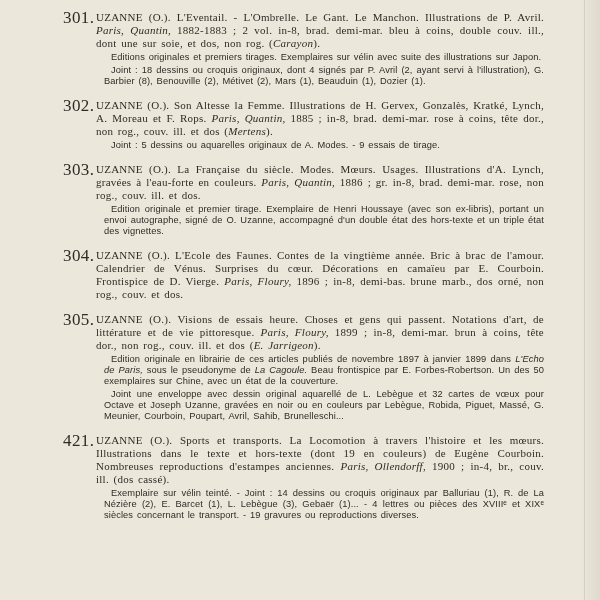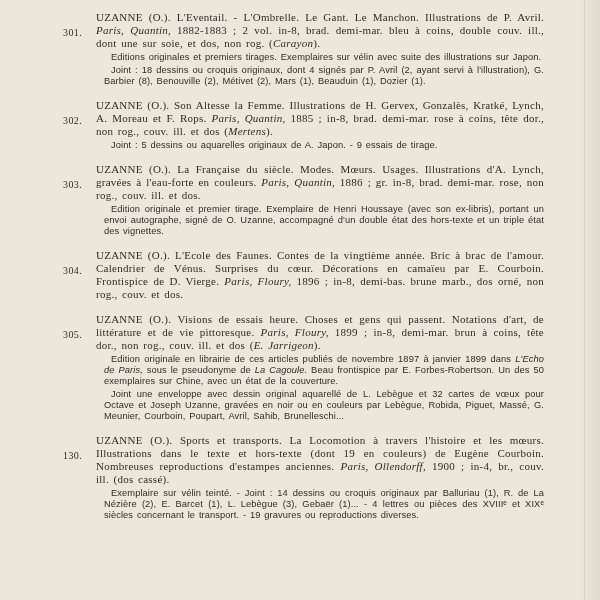--- a/index.html
+++ b/index.html
@@ -33,23 +33,23 @@
   }
 
   .entry {
     position: relative;
     padding-left: 33px;
     margin-bottom: 12px;
   }
 
   .entry-number {
     position: absolute;
-    left: 0; top: 15px;
+    left: 0; top: 0;
     font-family: "Liberation Serif", serif;
-    font-size: 10px;
+    font-size: 17px;
     line-height: 13px;
     letter-spacing: 0.4px;
   }
 
   .entry-main {
     margin: 0;
     font-family: "Liberation Serif", serif;
     font-size: 11px;
     line-height: 13px;
     text-align: justify;
@@ -79,38 +79,38 @@
   <div id="entries-container">
       <article class="entry">
         <span class="entry-number">301.</span>
         <p class="entry-main"><span>UZANNE (O.). L'Eventail. - L'Ombrelle. Le Gant. Le Manchon. Illustrations de P. Avril. </span><span class="seg-i">Paris, Quantin,</span><span> 1882-1883 ; 2 vol. in-8, brad. demi-mar. bleu à coins, double couv. ill., dont une sur </span><span class="seg-b">soie,</span><span> et dos, non rog. (</span><span class="seg-i">Carayon</span><span>).</span></p>
         <p class="entry-note"><span class="seg-b">Editions originales</span><span> et </span><span class="seg-b">premiers tirages.</span><span> Exemplaires sur vélin avec suite des illustrations sur </span><span class="seg-b">Japon.</span></p>
         <p class="entry-note"><span>Joint : </span><span class="seg-b">18 dessins ou croquis originaux,</span><span> dont 4 signés par </span><span class="seg-b">P. Avril</span><span> (2, ayant servi à l'illustration), </span><span class="seg-b">G. Barbier</span><span> (8), </span><span class="seg-b">Benouville</span><span> (2), </span><span class="seg-b">Métivet</span><span> (2), </span><span class="seg-b">Mars</span><span> (1), </span><span class="seg-b">Beauduin</span><span> (1), </span><span class="seg-b">Dozier</span><span> (1).</span></p>
       </article>
       <article class="entry">
         <span class="entry-number">302.</span>
         <p class="entry-main"><span>UZANNE (O.). Son Altesse la Femme. Illustrations de H. Gervex, Gonzalès, Kratké, Lynch, A. Moreau et F. Rops. </span><span class="seg-i">Paris, Quantin,</span><span> 1885 ; in-8, brad. demi-mar. rose à coins, tête dor., non rog., couv. ill. et dos (</span><span class="seg-i">Mertens</span><span>).</span></p>
-        <p class="entry-note"><span>Joint : </span><span class="seg-b">5 dessins ou aquarelles originaux</span><span> de </span><span class="seg-b">A. Japon.</span><span> - 9 essais de tirage.</span></p>
+        <p class="entry-note"><span>Joint : </span><span class="seg-b">5 dessins ou aquarelles originaux</span><span> de </span><span class="seg-b">A. Modes.</span><span> - 9 essais de tirage.</span></p>
       </article>
       <article class="entry">
         <span class="entry-number">303.</span>
         <p class="entry-main"><span>UZANNE (O.). La Française du siècle. Modes. Mœurs. Usages. Illustrations d'A. Lynch, gravées à l'eau-forte en couleurs. </span><span class="seg-i">Paris, Quantin,</span><span> 1886 ; gr. in-8, brad. demi-mar. rose, non rog., couv. ill. et dos.</span></p>
         <p class="entry-note"><span class="seg-b">Edition originale</span><span> et </span><span class="seg-b">premier tirage.</span><span> Exemplaire de </span><span class="seg-b">Henri Houssaye</span><span> (avec son ex-libris), portant </span><span class="seg-b">un envoi autographe,</span><span> signé de </span><span class="seg-b">O. Uzanne,</span><span> accompagné d'un double état des hors-texte et un triple état des vignettes.</span></p>
       </article>
       <article class="entry">
         <span class="entry-number">304.</span>
         <p class="entry-main"><span>UZANNE (O.). L'Ecole des Faunes. Contes de la vingtième année. Bric à brac de l'amour. Calendrier de Vénus. Surprises du cœur. Décorations en camaïeu par E. Courboin. Frontispice de D. Vierge. </span><span class="seg-i">Paris, Floury,</span><span> 1896 ; in-8, demi-bas. brune marb., dos orné, non rog., couv. et dos.</span></p>
       </article>
       <article class="entry">
         <span class="entry-number">305.</span>
         <p class="entry-main"><span>UZANNE (O.). Visions de essais heure. Choses et gens qui passent. Notations d'art, de littérature et de vie pittoresque. </span><span class="seg-i">Paris, Floury,</span><span> 1899 ; in-8, demi-mar. brun à coins, tête dor., non rog., couv. ill. et dos (</span><span class="seg-i">E. Jarrigeon</span><span>).</span></p>
         <p class="entry-note"><span class="seg-b">Edition originale</span><span> en librairie de ces articles publiés de novembre 1897 à janvier 1899 dans </span><span class="seg-i">L'Echo de Paris,</span><span> sous le pseudonyme de </span><span class="seg-i">La Cagoule.</span><span> Beau frontispice par </span><span class="seg-b">E. Forbes-Robertson.</span><span> Un des 50 exemplaires sur </span><span class="seg-b">Chine,</span><span> avec un état de la couverture.</span></p>
         <p class="entry-note"><span>Joint une enveloppe avec </span><span class="seg-b">dessin original</span><span> aquarellé de </span><span class="seg-b">L. Lebègue</span><span> et 32 cartes de vœux pour Octave et Joseph Uzanne, gravées en noir ou en couleurs par </span><span class="seg-b">Lebègue, Robida, Piguet, Massé, G. Meunier, Courboin, Poupart, Avril, Sahib, Brunelleschi...</span></p>
       </article>
       <article class="entry">
-        <span class="entry-number">130.</span>
+        <span class="entry-number">421.</span>
         <p class="entry-main"><span>UZANNE (O.). Sports et transports. La Locomotion à travers l'histoire et les mœurs. Illustrations dans le texte et hors-texte (dont 19 en couleurs) de Eugène Courboin. Nombreuses reproductions d'estampes anciennes. </span><span class="seg-i">Paris, Ollendorff,</span><span> 1900 ; in-4, br., couv. ill. (dos cassé).</span></p>
         <p class="entry-note"><span>Exemplaire sur vélin teinté. - Joint : </span><span class="seg-b">14 dessins ou croquis originaux</span><span> par </span><span class="seg-b">Balluriau</span><span> (1), </span><span class="seg-b">R. de La Nézière</span><span> (2), </span><span class="seg-b">E. Barcet</span><span> (1), </span><span class="seg-b">L. Lebègue</span><span> (3), </span><span class="seg-b">Gebaër</span><span> (1)... - 4 lettres ou pièces des XVIIIᵉ et XIXᵉ siècles concernant le transport. - 19 gravures ou reproductions diverses.</span></p>
       </article>
     </div>
   <div class="page-edge-line"></div>
   <div class="page-edge-shadow"></div>
 </div>
 
 </body></html>

